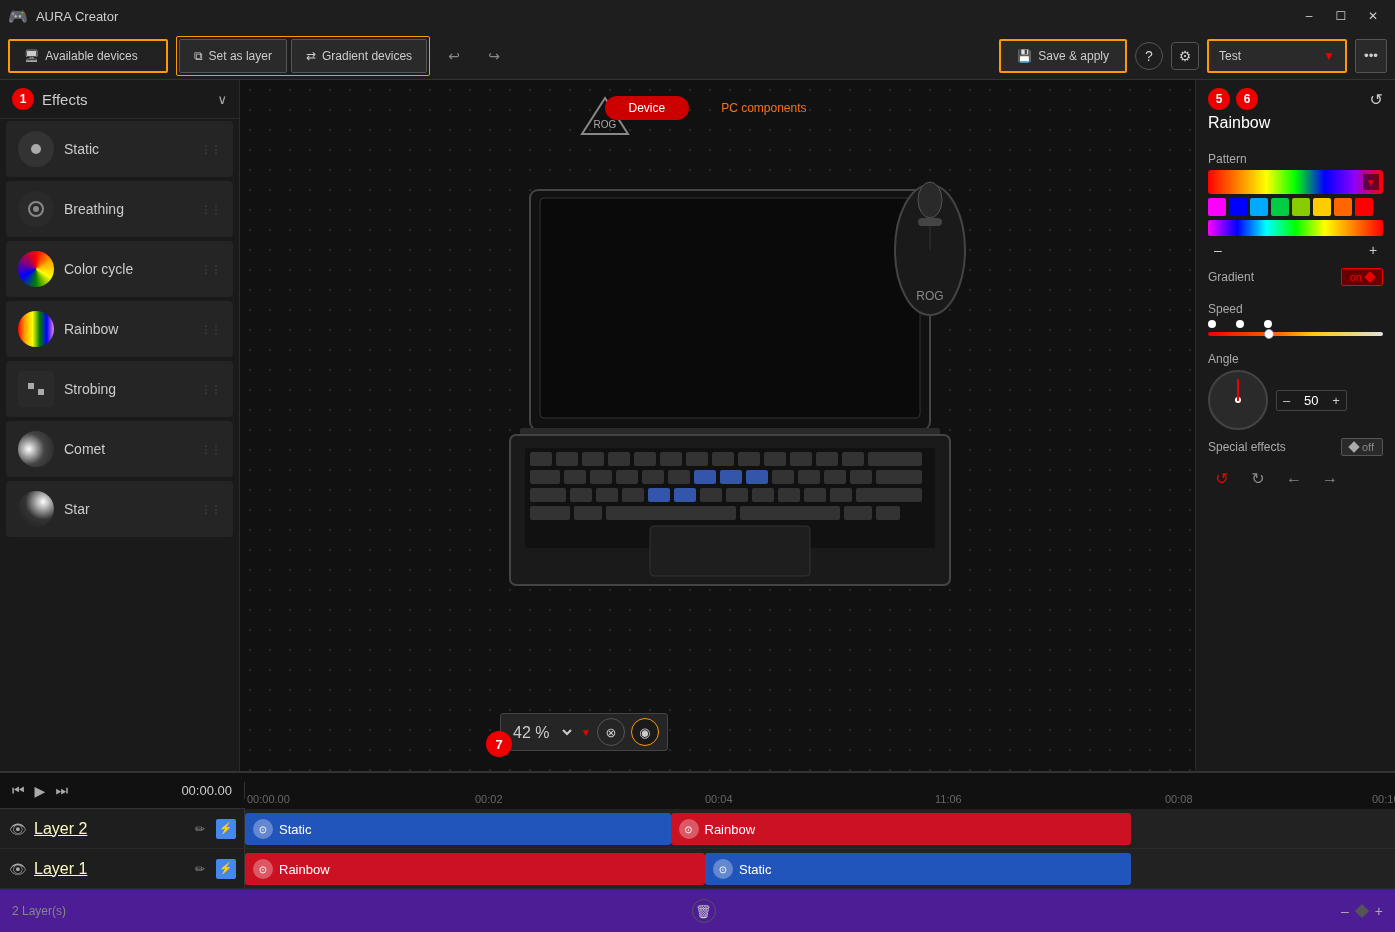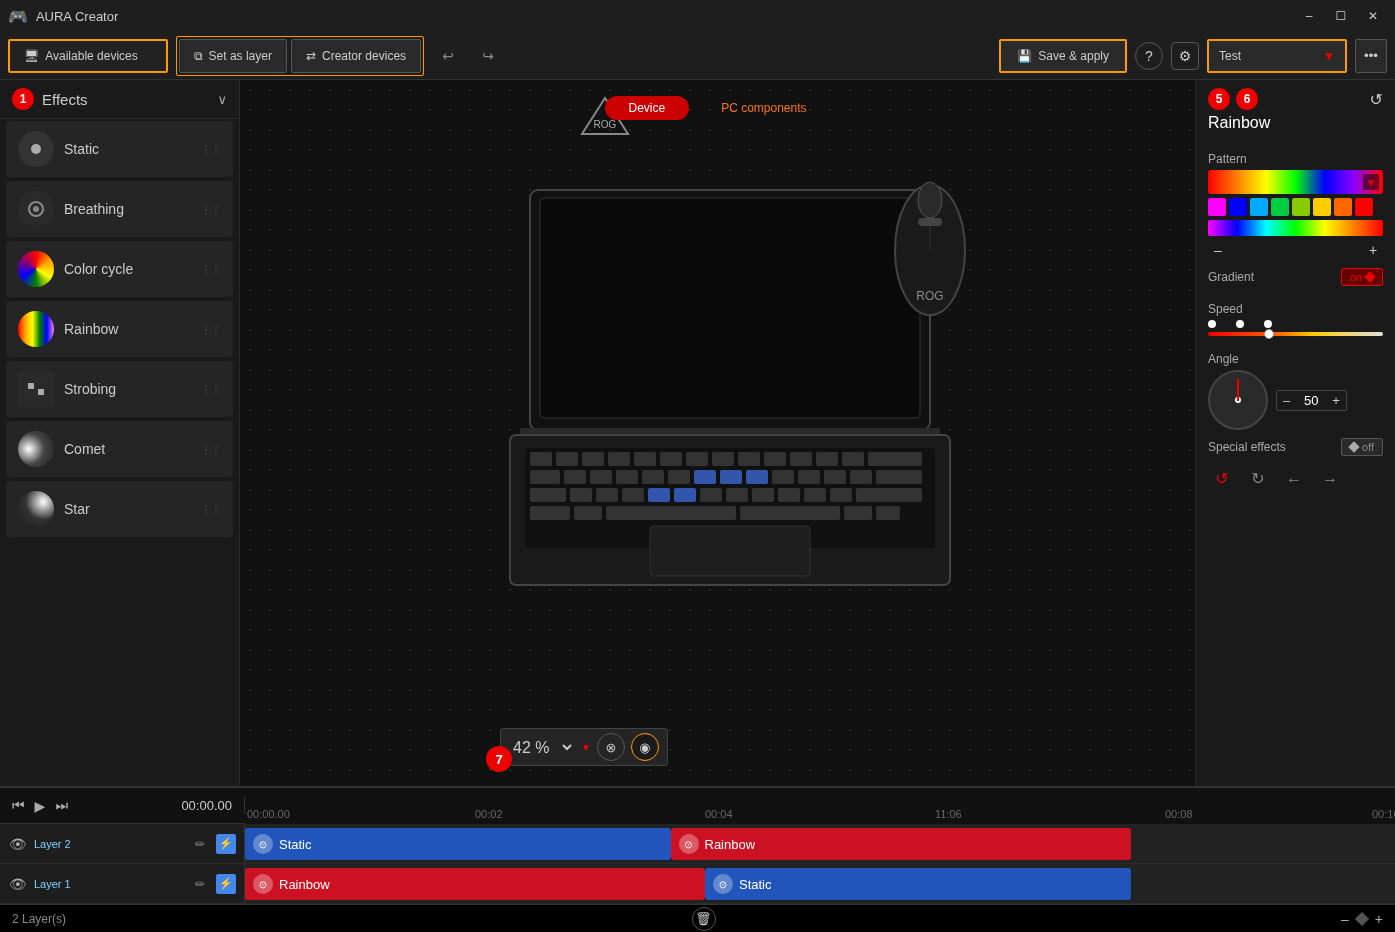--- a/index.html
+++ b/index.html
@@ -622,23 +622,24 @@
     .layer-visibility {
       width: 20px;
       height: 20px;
       background: transparent;
       border: none;
       color: #aaa;
       cursor: pointer;
       font-size: 14px;
     }
     .layer-name {
-      font-size: 11px;
-      color: #7dd3fc;
+      font-size: 16px;
+      color: #fef9c3;
       flex: 1;
+      text-decoration: underline;
     }
     .layer-edit-btn {
       width: 20px;
       height: 20px;
       background: transparent;
       border: none;
       color: #888;
       cursor: pointer;
       font-size: 12px;
     }
@@ -682,22 +683,22 @@
       justify-content: center;
       margin-right: 6px;
       font-size: 10px;
       flex-shrink: 0;
     }
     .static-block { background: #2255bb; }
     .rainbow-block { background: #cc1122; }
 
     
     .statusbar {
-      height: 28px;
-      background: #000000;
+      height: 43px;
+      background: #4c1d95;
       border-top: 1px solid #333;
       display: flex;
       align-items: center;
       justify-content: space-between;
       padding: 4px 12px;
       flex-shrink: 0;
     }
     .statusbar-left {
       font-size: 12px;
       color: #888;
@@ -741,21 +742,21 @@
     <span>🖥</span>
     <span>Available devices</span>
   </button>
   <div class="toolbar-group">
     <button class="toolbar-btn">
       <span>⧉</span>
       <span>Set as layer</span>
     </button>
     <button class="toolbar-btn">
       <span>⇄</span>
-      <span>Creator devices</span>
+      <span>Gradient devices</span>
     </button>
   </div>
   <button class="toolbar-icon-btn" style="color:#888;">↩</button>
   <button class="toolbar-icon-btn" style="color:#888;">↪</button>
   <div class="toolbar-spacer"></div>
   <button class="save-apply-btn">
     <span>💾</span>
     <span>Save &amp; apply</span>
   </button>
   <button class="toolbar-icon-btn" style="border:1px solid #555; border-radius:50%; width:28px; height:28px;">?</button>

